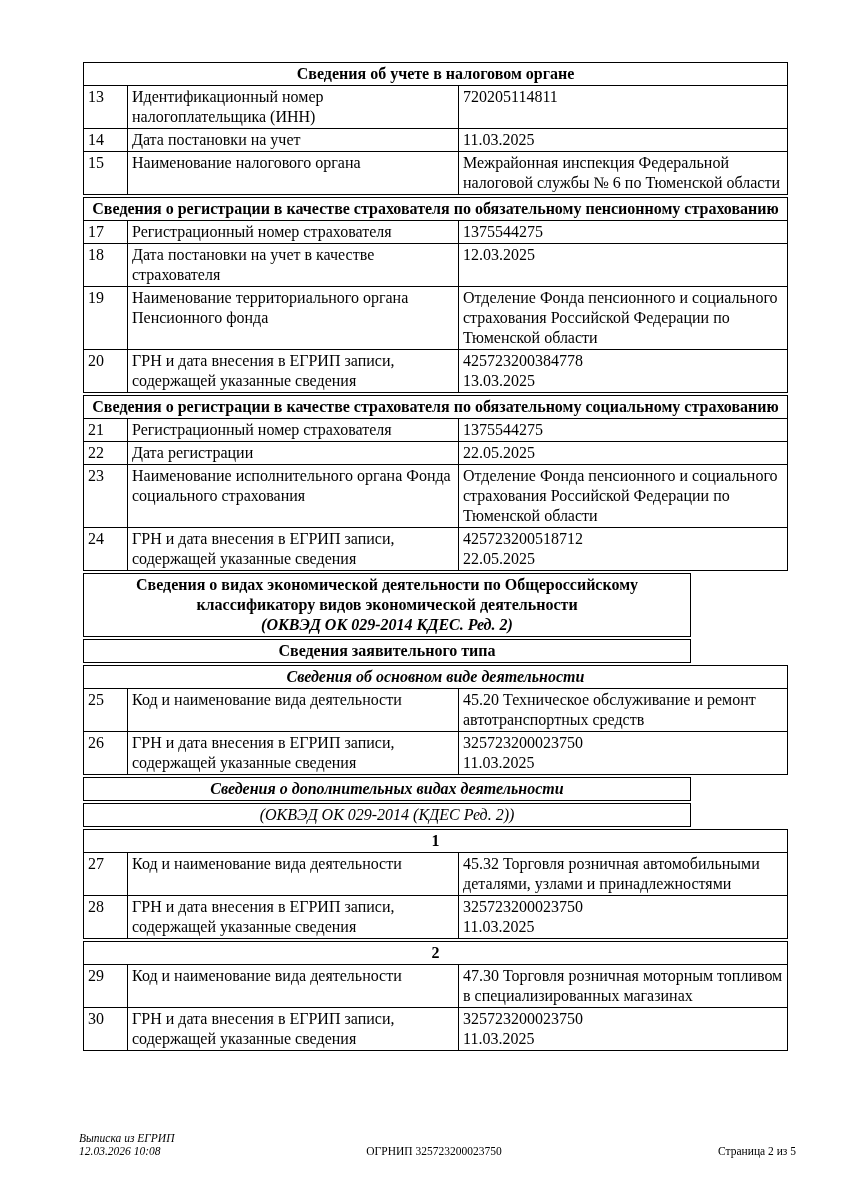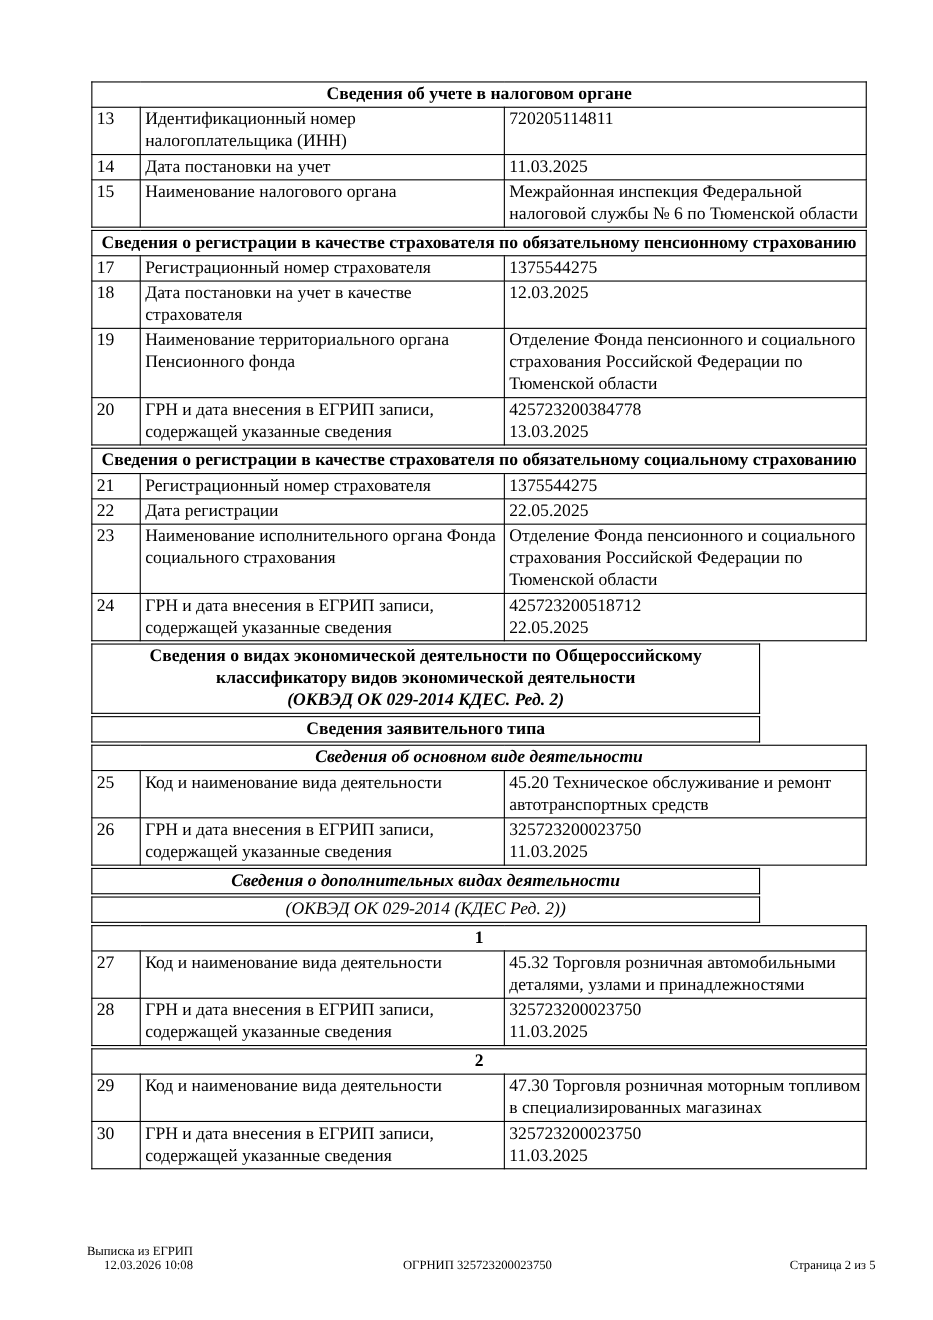--- a/index.html
+++ b/index.html
@@ -19,42 +19,42 @@
     position: absolute;
     left: 83px; top: 62px;
     width: 704px;
   }
   table.doc-table {
     border-collapse: collapse;
     width: 608px;
     table-layout: fixed;
     margin-top: 2px;
   }
-  table.doc-table:first-child { margin-top: 12px; padding-left: 20px; }
+  table.doc-table:first-child { margin-top: 0; padding-left: 20px; }
   table.doc-table td {
     border: 1px solid #000000;
     font-size: 16px;
     line-height: 20px;
     vertical-align: top;
     padding: 1px 4px;
     word-wrap: break-word;
   }
   td.c-num { padding: 1px 2px; }
   td.h { text-align: center; font-weight: bold; }
   .it { font-style: italic; }
   td.h-it { text-align: center; font-weight: bold; font-style: italic; }
   td.h-it-n { text-align: center; font-weight: normal; font-style: italic; }
   .footer {
     position: absolute;
     left: 0; top: 1132px;
     width: 848px;
     font-size: 11.5px;
     line-height: 13px;
   }
-  .footer-left { position: absolute; left: 79px; top: 0; text-align: right; }
+  .footer-left { position: absolute; left: 79px; top: 0; text-align: left; font-style: italic; }
   .footer-center { position: absolute; left: 0; right: 0; top: 13px; text-align: center; padding-left: 20px; }
   .footer-right { position: absolute; right: 52px; top: 13px; text-align: right; }
 </style>
 </head>
 <body>
 
 <div class="page">
   <div class="content">
 
     <table class="doc-table">

